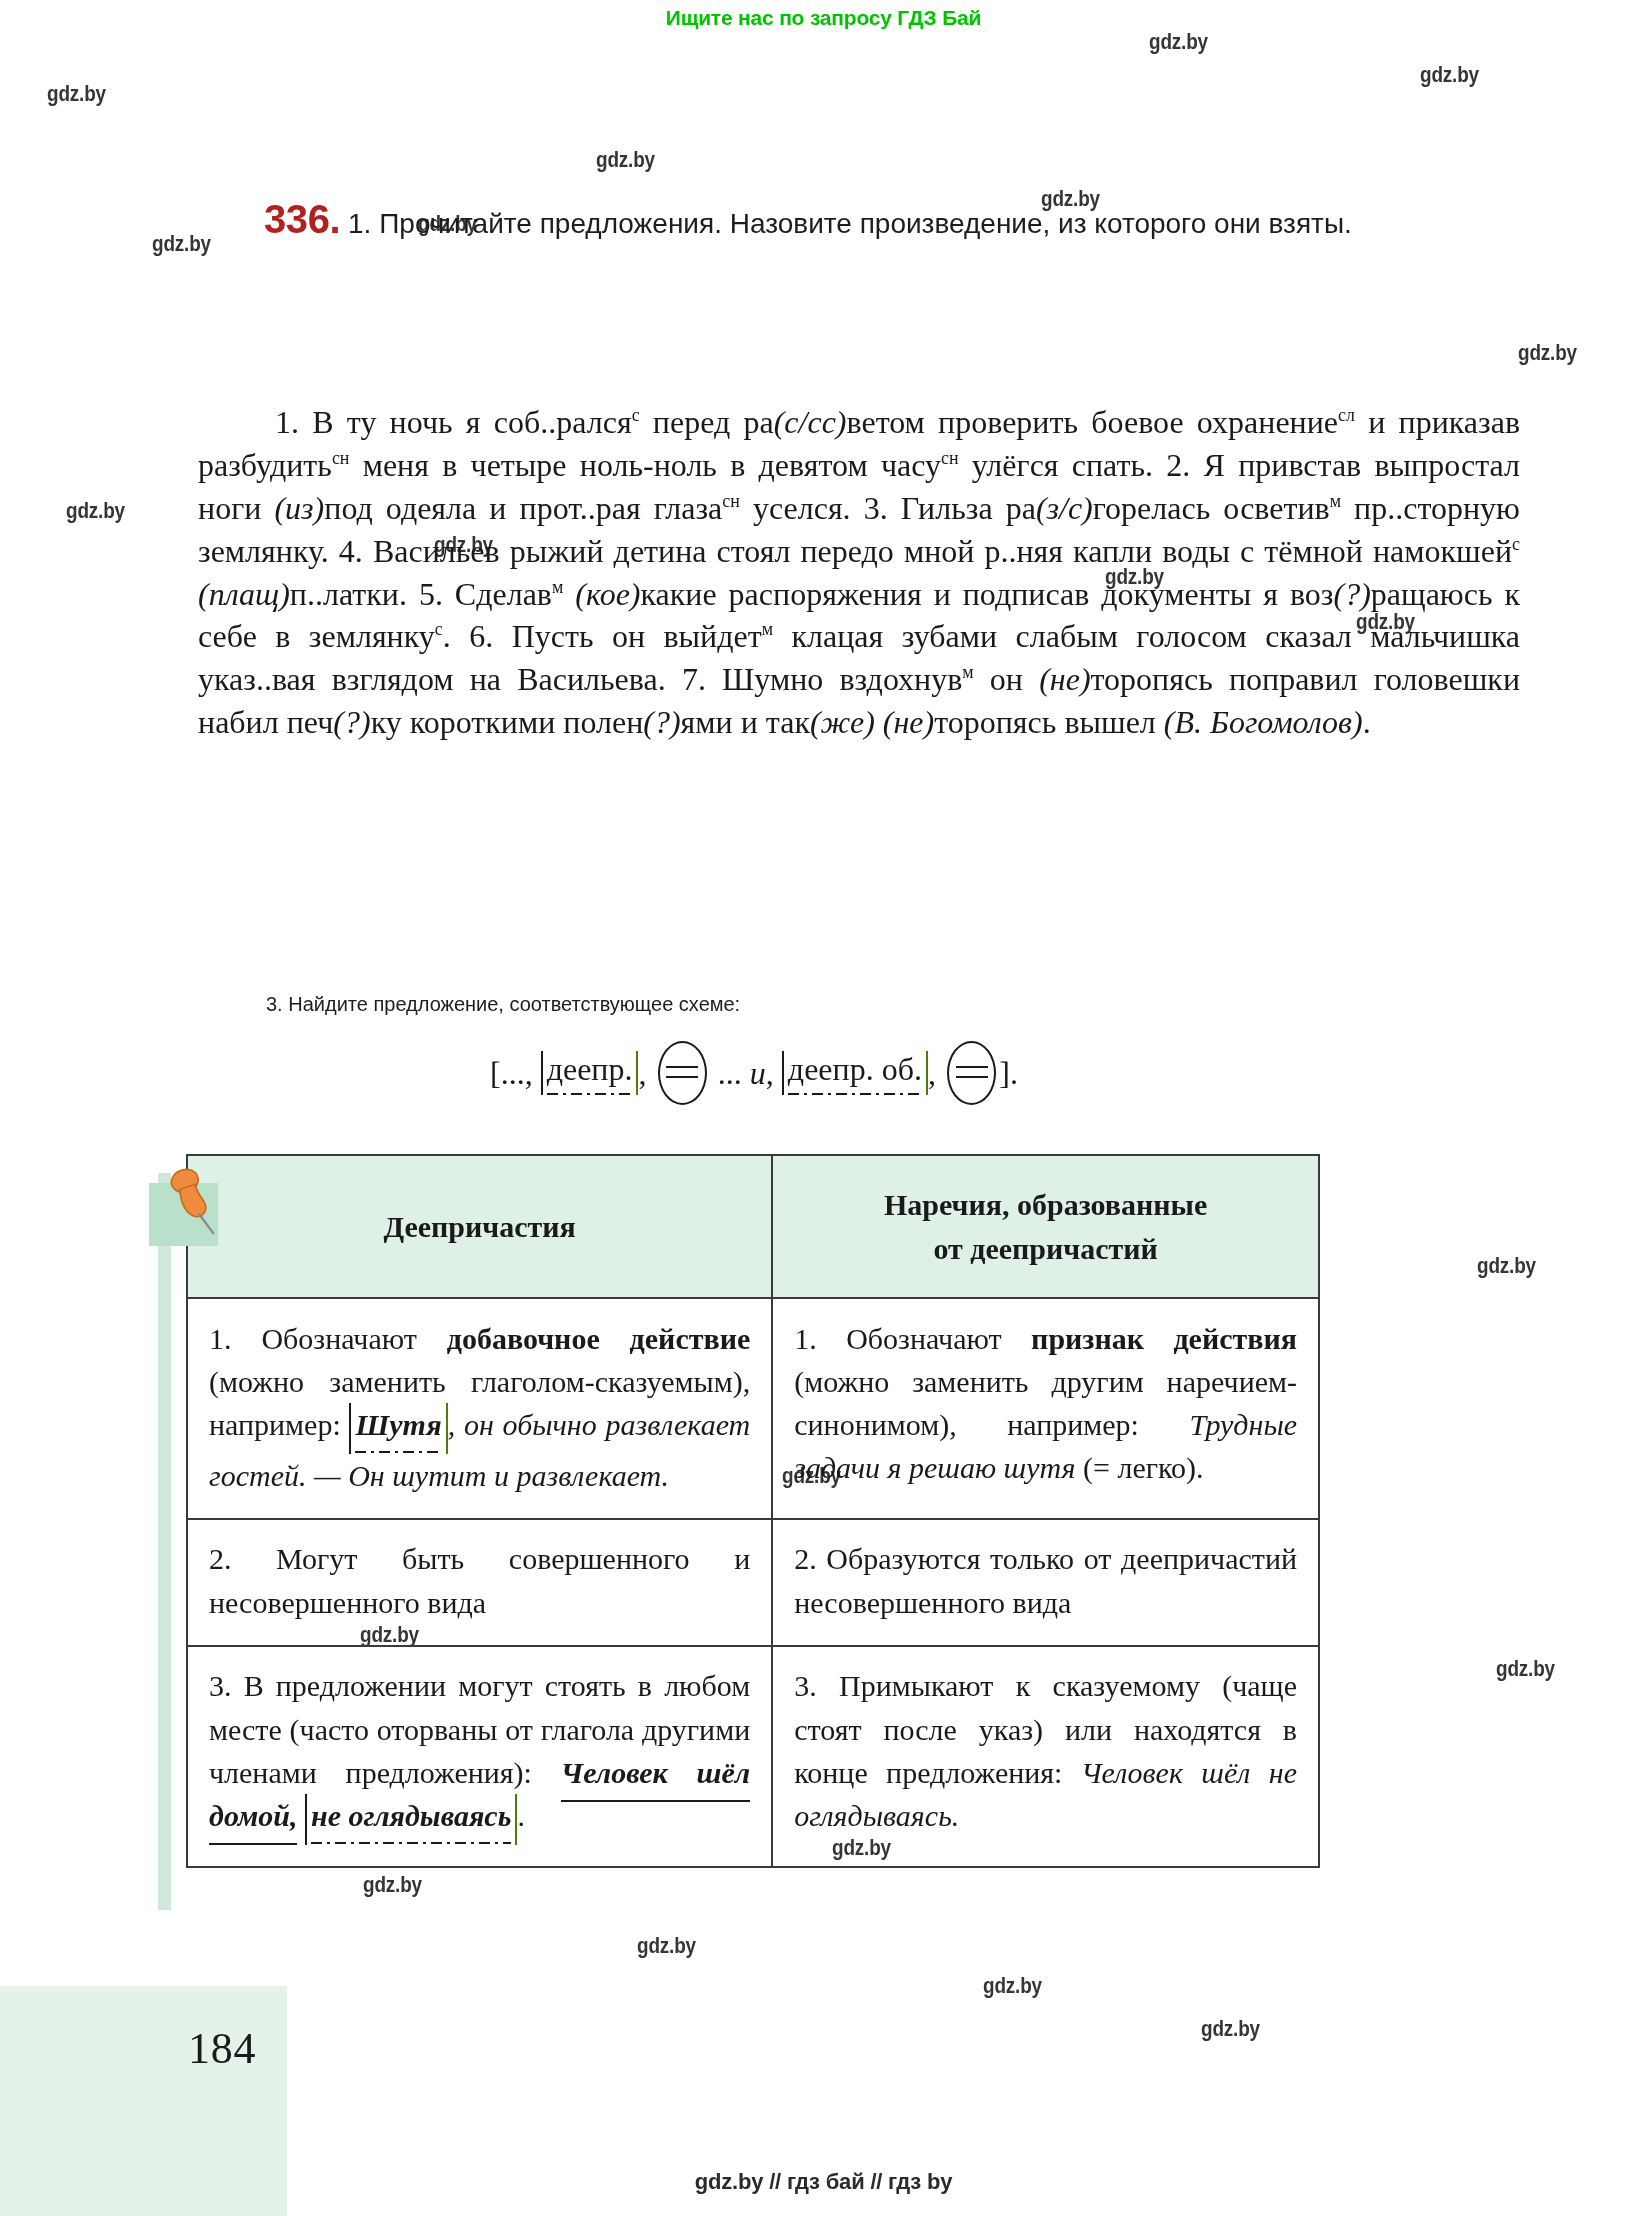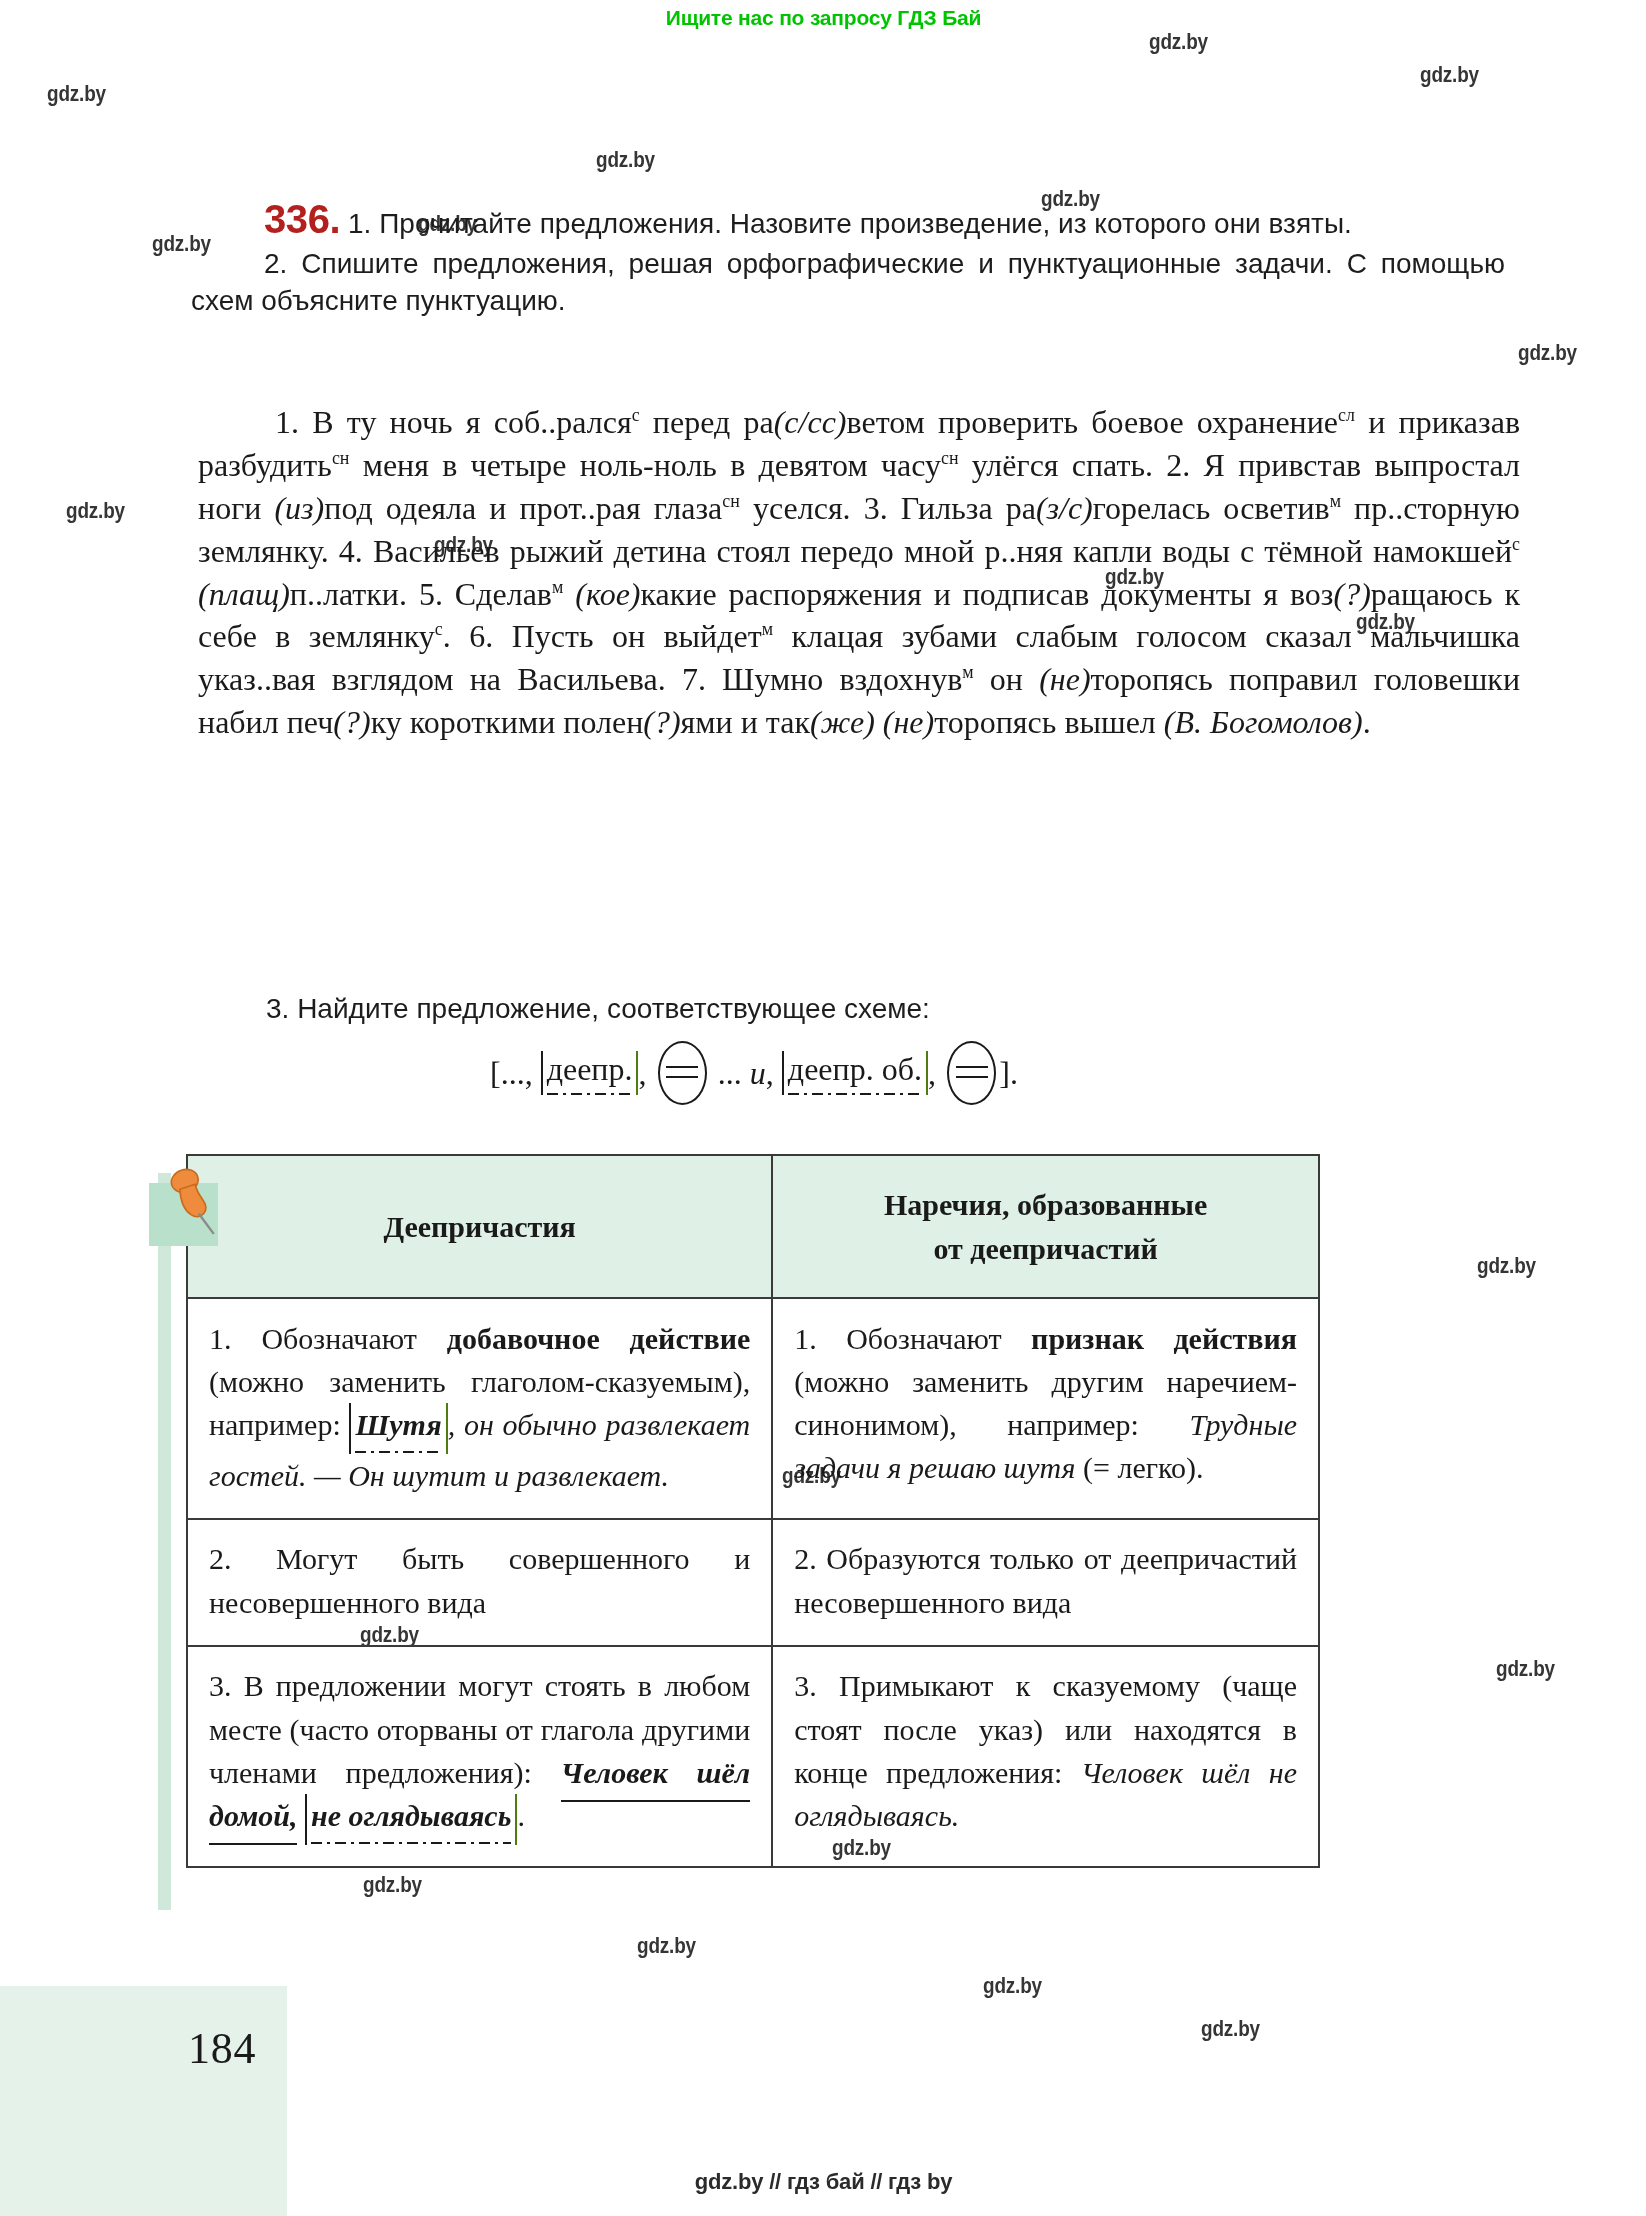--- a/index.html
+++ b/index.html
@@ -92,21 +92,21 @@
     line-height: 0;
   }
   .it { font-style: italic; }
 
   
   .task3 {
     position: absolute;
     left: 266px;
     top: 993px;
     font-family: "Liberation Sans", sans-serif;
-    font-size: 28px;
+    font-size: 20px;
     color: #1d1d1d;
     text-align: right;
   }
 
   
   .scheme {
     position: absolute;
     left: 490px;
     top: 1041px;
     font-family: "Liberation Serif", serif;
@@ -269,21 +269,20 @@
       <div class="wm" style="left: 832px; top: 1835px;">gdz.by</div>
       <div class="wm" style="left: 363px; top: 1872px;">gdz.by</div>
       <div class="wm" style="left: 637px; top: 1933px;">gdz.by</div>
       <div class="wm" style="left: 983px; top: 1973px;">gdz.by</div>
       <div class="wm" style="left: 1201px; top: 2016px;">gdz.by</div>
       <div class="wm" style="left: 97px; top: 2067px;">gdz.by</div>
     </div>
 
   <div class="task-block">
     <p class="task-indent"><span class="ex-num">336.</span> <span>1. Прочитайте предложения. Назовите произведение, из которого они взяты.</span></p>
-    <p class="task-indent">2. Спишите предложения, решая орфографические и пунктуационные задачи. С помощью схем объясните пунктуацию.</p>
   </div>
 
   <div class="body-text">
     <span>1. В ту ночь я соб..рался<sup>с</sup> перед ра<span class="it">(с/сс)</span>ветом проверить боевое охранение<sup>сл</sup> и приказав разбудить<sup>сн</sup> меня в четыре ноль-ноль в девятом часу<sup>сн</sup> улёгся спать.</span>
     <span>2. Я привстав выпростал ноги <span class="it">(из)</span>под одеяла и прот..рая глаза<sup>сн</sup> уселся.</span>
     <span>3. Гильза ра<span class="it">(з/с)</span>горелась осветив<sup>м</sup> пр..сторную землянку.</span>
     <span>4. Васильев рыжий детина стоял передо мной р..няя капли воды с тёмной намокшей<sup>с</sup> <span class="it">(плащ)</span>п..латки.</span>
     <span>5. Сделав<sup>м</sup> <span class="it">(кое)</span>какие распоряжения и подписав документы я воз<span class="it">(?)</span>ращаюсь к себе в землянку<sup>с</sup>.</span>
     <span>6. Пусть он выйдет<sup>м</sup> клацая зубами слабым голосом сказал мальчишка указ..вая взглядом на Васильева.</span>
     <span>7. Шумно вздохнув<sup>м</sup> он <span class="it">(не)</span>торопясь поправил головешки набил печ<span class="it">(?)</span>ку короткими полен<span class="it">(?)</span>ями и так<span class="it">(же)</span> <span class="it">(не)</span>торопясь вышел <span class="it">(В. Богомолов)</span>.</span>

